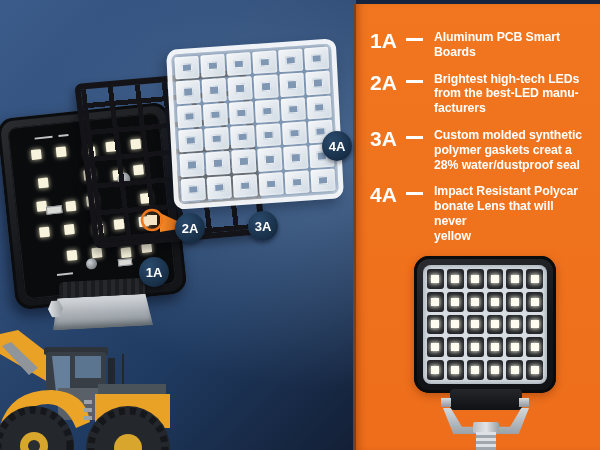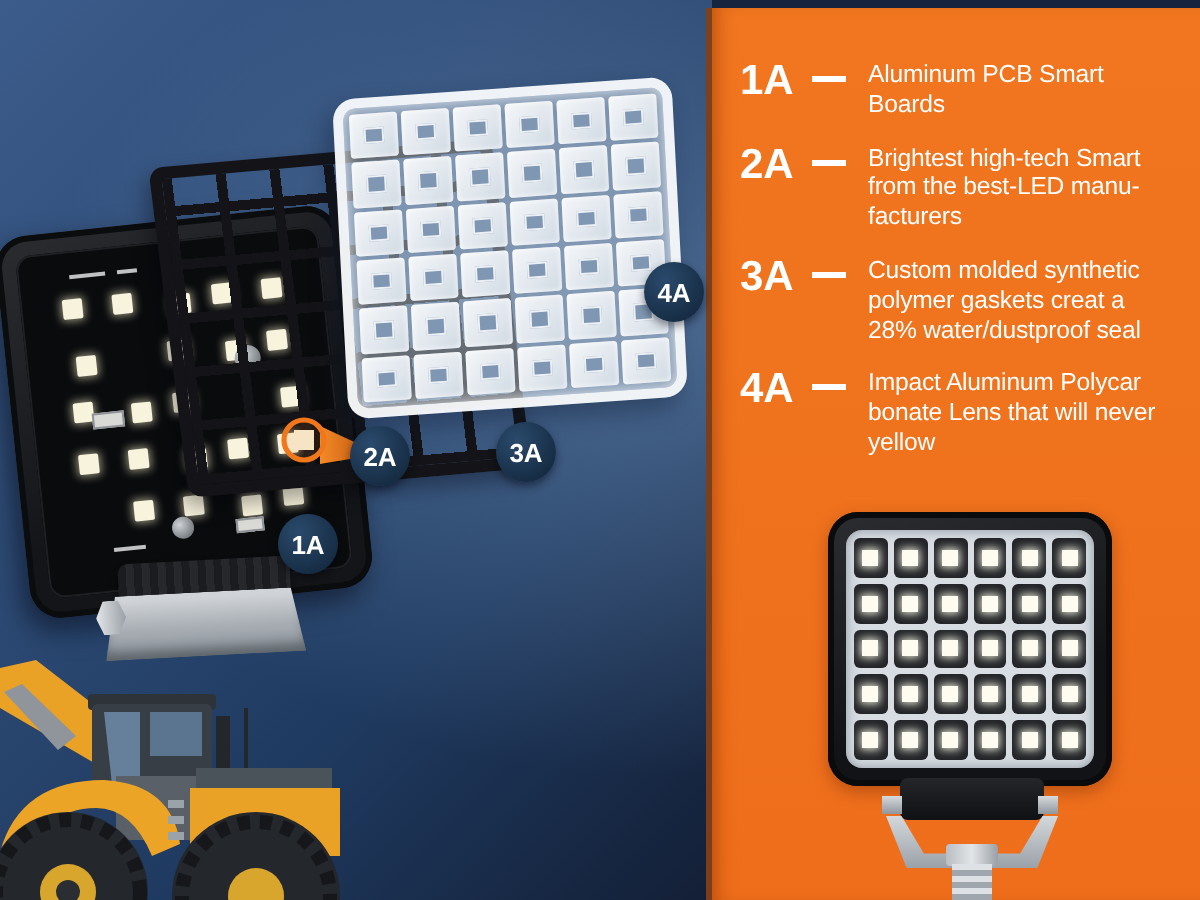--- a/index.html
+++ b/index.html
@@ -107,21 +107,21 @@
   .panel {
     position:absolute; left:353px; top:4px; width:247px; height:446px;
     background:linear-gradient(180deg,#f1761f 0%,#ee6e1b 100%);
     border-left:3px solid rgba(30,22,28,.55);
     box-shadow:inset 7px 0 9px -5px rgba(140,50,0,.55);
     padding:26px 14px 0 14px;
   }
   .feature { display:flex; align-items:flex-start; margin-bottom:12px; }
   .f-label { width:33px; flex:none; color:#fff; font-size:21px; font-weight:bold; line-height:21px; }
   .f-dash { flex:none; width:17px; border-top:3px solid #fff; margin:8px 11px 0 3px; }
-  .f-desc { color:#fff; font-size:12.3px; font-weight:normal; line-height:14.8px;
+  .f-desc { color:#fff; font-size:12.3px; font-weight:bold; line-height:14.8px;
     white-space:pre-line; letter-spacing:-.1px; }
 
   
   .product { position:absolute; left:58px; top:252px; width:142px; height:194px; }
   .p-housing { position:absolute; left:0; top:0; width:142px; height:137px;
     background:linear-gradient(160deg,#2c2d31,#121316 65%); border-radius:15px;
     box-shadow:inset 0 0 0 3px #0a0b0c, 0 3px 8px rgba(90,30,0,.35); }
   .p-lens { position:absolute; inset:9px; background:#d7dde2; border-radius:8px;
     padding:4px; display:grid; grid-template-columns:repeat(6,1fr);
     grid-template-rows:repeat(5,1fr); gap:3px;
@@ -293,37 +293,37 @@
     <div class="feature">
       <div class="f-label">1A</div>
       <div class="f-dash"></div>
       <div class="f-desc">Aluminum PCB Smart
 Boards</div>
     </div>
 
     <div class="feature">
       <div class="f-label">2A</div>
       <div class="f-dash"></div>
-      <div class="f-desc">Brightest high-tech Smart
+      <div class="f-desc">Brightest high-tech LEDs
 from the best-LED manu-
 facturers</div>
     </div>
 
     <div class="feature">
       <div class="f-label">3A</div>
       <div class="f-dash"></div>
       <div class="f-desc">Custom molded synthetic
 polymer gaskets creat a
 28% water/dustproof seal</div>
     </div>
 
     <div class="feature">
       <div class="f-label">4A</div>
       <div class="f-dash"></div>
-      <div class="f-desc">Impact Aluminum Polycar
+      <div class="f-desc">Impact Resistant Polycar
 bonate Lens that will never
 yellow</div>
     </div>
 
     <div class="product">
       <div class="p-housing">
         <div class="p-lens">
             <div></div>
             <div></div>
             <div></div>

